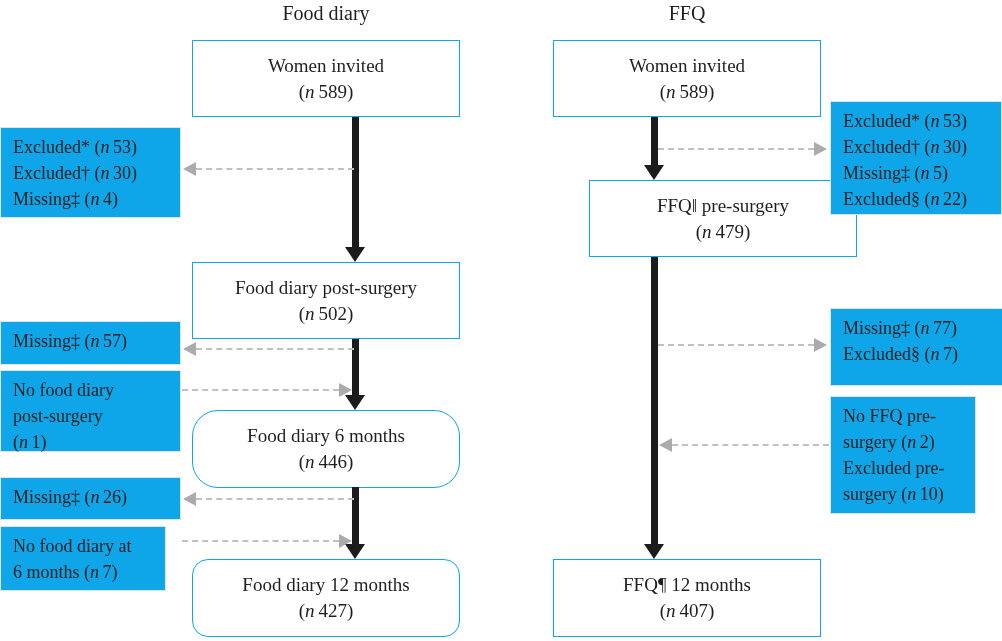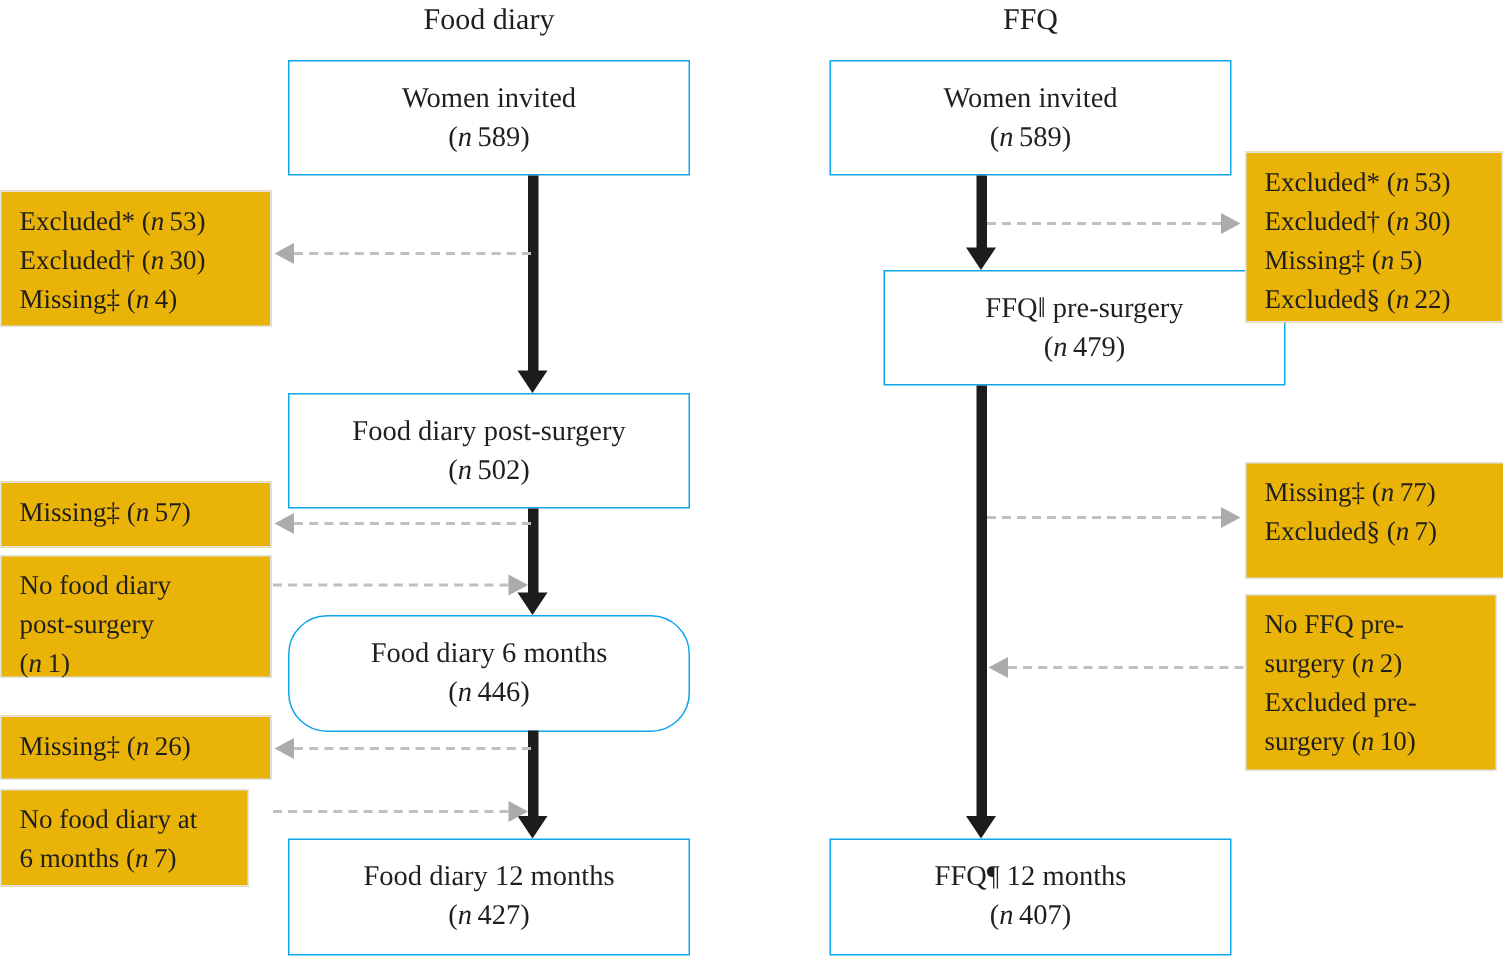--- a/index.html
+++ b/index.html
@@ -10,21 +10,21 @@
   }
   .col-header{
     position:absolute;width:268px;text-align:center;font-size:20px;
   }
   .main-box{
     position:absolute;box-sizing:border-box;border:1px solid #0ea5e9;background:#ffffff;
     display:flex;flex-direction:column;justify-content:center;align-items:center;
     text-align:center;font-size:19px;line-height:26px;
   }
   .side-box{
-    position:absolute;box-sizing:border-box;border:1px solid #e3e3e3;background:#eab308;
+    position:absolute;box-sizing:border-box;border:1px solid #e3e3e3;background:#0ea5e9;
     font-size:18px;line-height:26px;padding:6px 6px 5px 12px;
   }
   .vline{position:absolute;width:7px;background:#1c1c1c;}
   .solid-head{
     position:absolute;width:0;height:0;
     border-left:10px solid transparent;border-right:10px solid transparent;
     border-top:15px solid #1c1c1c;
   }
   .dash-line{position:absolute;height:0;border-top:2px dashed #c0c0c0;}
   .dash-head-left{
@@ -52,21 +52,21 @@
     <div>(<i>n</i> 589)</div>
   </div>
   <div class="main-box" style="left:192px;top:262px;width:268px;height:77px;">
     <div>Food diary post-surgery</div>
     <div>(<i>n</i> 502)</div>
   </div>
   <div class="main-box" style="left:192px;top:410px;width:268px;height:78px;border-radius:26px;">
     <div>Food diary 6 months</div>
     <div>(<i>n</i> 446)</div>
   </div>
-  <div class="main-box" style="left:192px;top:559px;width:268px;height:78px;">
+  <div class="main-box" style="left:192px;top:559px;width:268px;height:78px;border-radius:16px;">
     <div>Food diary 12 months</div>
     <div>(<i>n</i> 427)</div>
   </div>
 
   <div class="main-box" style="left:553px;top:40px;width:268px;height:77px;">
     <div>Women invited</div>
     <div>(<i>n</i> 589)</div>
   </div>
   <div class="main-box" style="left:553px;top:180px;width:268px;height:77px;margin-left:36px;">
     <div>FFQ‖ pre-surgery</div>
@@ -101,21 +101,21 @@
   <div class="side-box" style="left:830px;top:101px;width:172px;height:114px;">
     <div>Excluded* (<i>n</i> 53)</div>
     <div>Excluded† (<i>n</i> 30)</div>
     <div>Missing‡ (<i>n</i> 5)</div>
     <div>Excluded§ (<i>n</i> 22)</div>
   </div>
   <div class="side-box" style="left:830px;top:308px;width:200px;height:78px;">
     <div>Missing‡ (<i>n</i> 77)</div>
     <div>Excluded§ (<i>n</i> 7)</div>
   </div>
-  <div class="side-box" style="left:830px;top:396px;width:168px;height:118px;">
+  <div class="side-box" style="left:830px;top:396px;width:146px;height:118px;">
     <div>No FFQ pre-</div>
     <div>surgery (<i>n</i> 2)</div>
     <div>Excluded pre-</div>
     <div>surgery (<i>n</i> 10)</div>
   </div>
 
   <div class="vline" style="left:352px;top:117px;height:132px;"></div>
   <div class="solid-head" style="left:345px;top:247px;"></div>
 
   <div class="vline" style="left:352px;top:339px;height:57px;"></div>

